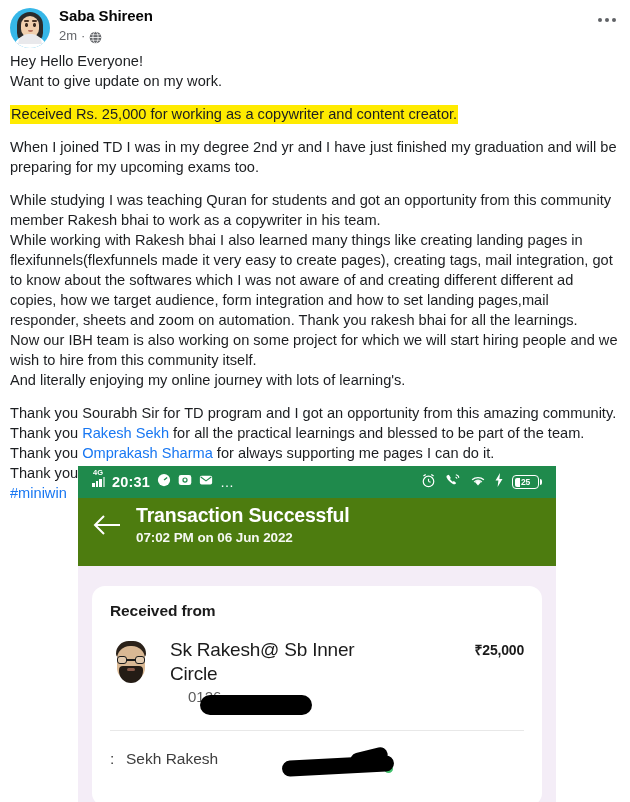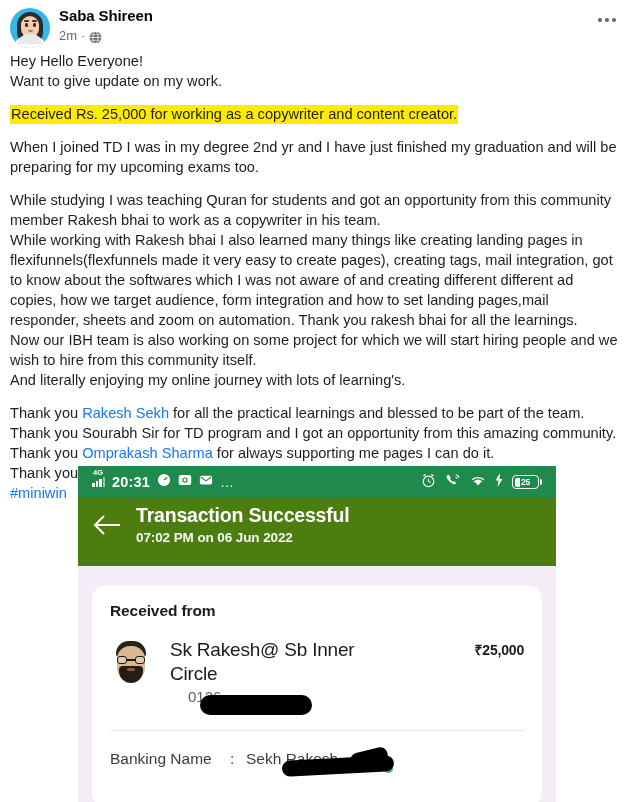--- a/index.html
+++ b/index.html
@@ -385,24 +385,24 @@
     <p class="para">When I joined TD I was in my degree 2nd yr and I have just finished my graduation and will be preparing for my upcoming exams too.</p>
 
     <p class="para">
       <span class="line">While studying I was teaching Quran for students and got an opportunity from this community member Rakesh bhai to work as a copywriter in his team.</span>
       <span class="line">While working with Rakesh bhai I also learned many things like creating landing pages in flexifunnels(flexfunnels made it very easy to create pages), creating tags, mail integration, got to know about the softwares which I was not aware of and creating different different ad copies, how we target audience, form integration and how to set landing pages,mail responder, sheets and zoom on automation. Thank you rakesh bhai for all the learnings.</span>
       <span class="line"> Now our IBH team is also working on some project for which we will start hiring people and we wish to hire from this community itself.</span>
       <span class="line">And literally enjoying my online journey with lots of learning's.</span>
     </p>
 
     <p class="para tight">
+      <span class="line">Thank you Sourabh Sir for TD program and  I got an opportunity from this amazing community.</span>
       <span class="line">
         <span>Thank you </span><span class="link">Rakesh Sekh</span><span> for all the practical learnings and blessed to be part of the team.</span>
       </span>
-      <span class="line">Thank you Sourabh Sir for TD program and  I got an opportunity from this amazing community.</span>
       <span class="line">
         <span>Thank you </span><span class="link">Omprakash Sharma</span><span> for always supporting me pages I can do it.</span>
       </span>
       <span class="line">Thank you TD family</span>
       <span class="line link">#miniwin</span>
     </p>
   </div>
 
   <div class="phone-shot">
 
@@ -509,21 +509,20 @@
       </div>
 
       <div class="phone-num">
         <span>0126</span>
         <span class="redact1"></span>
       </div>
 
       <div class="divider"></div>
 
       <div class="bank-row">
-        <span class="bank-label">Banking Name</span>
         <span class="bank-colon">:</span>
         <span class="bank-value">Sekh Rakesh</span>
         <span class="green-blob"></span>
         <span class="redact2"></span>
         <span class="redact2b"></span>
       </div>
     </div>
   </div>
 </div>
 

